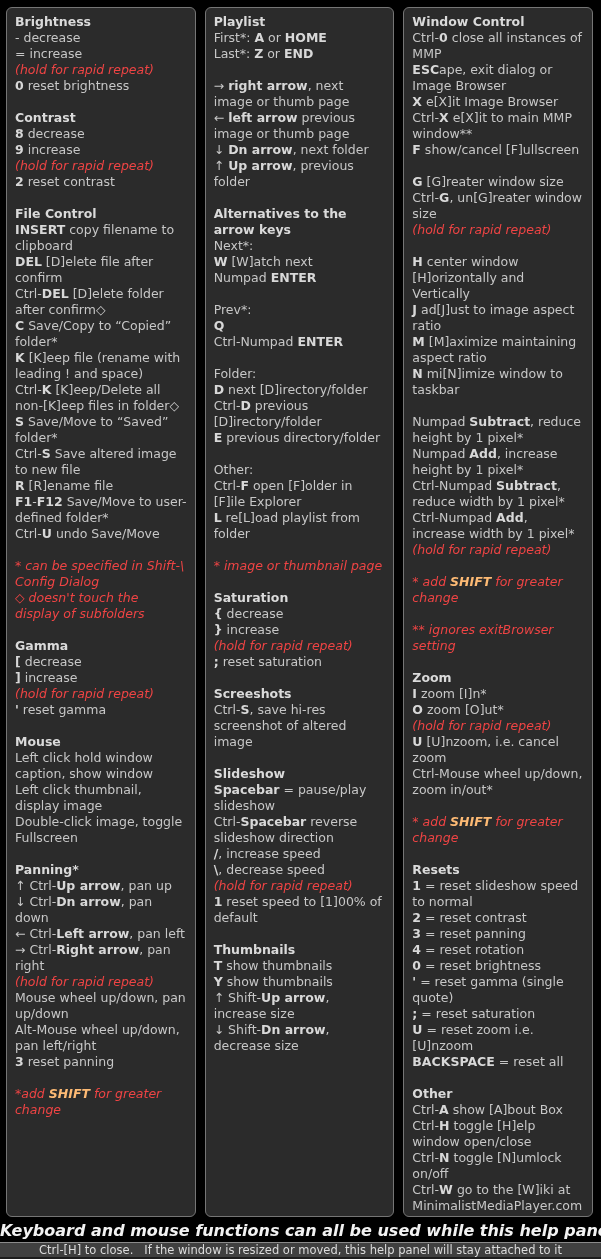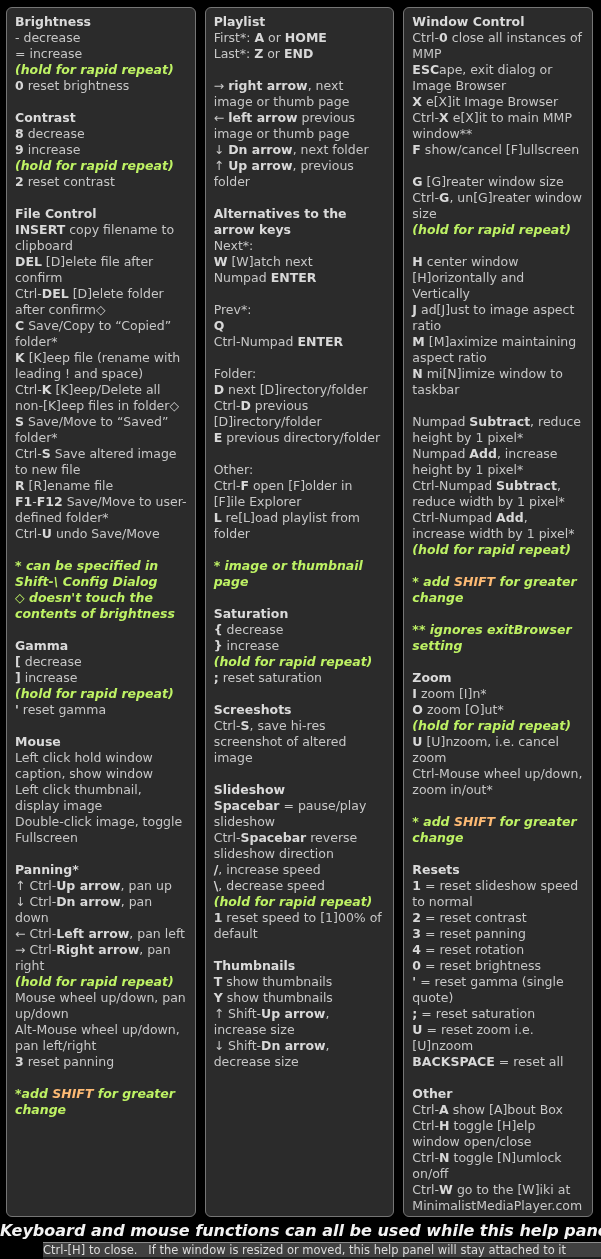--- a/index.html
+++ b/index.html
@@ -28,44 +28,43 @@
     color: #c7c7c7;
     font-size: 12.5px;
     line-height: 16px;
   }
   .sec { margin-bottom: 16px; }
   .sec:last-child { margin-bottom: 0; }
   .sec-title { font-weight: bold; color: #dadada; }
   .line { color: #c7c7c7; }
   .spacer { height: 16px; }
   .b  { font-weight: bold; color: #d8d8d8; }
-  .i  { font-style: italic; color: #bef264; font-weight: bold; }
+  .i  { font-style: italic; color: #ef4444; }
   .bi { font-style: italic; font-weight: bold; color: #fdba74; }
   .banner {
     height: 22px;
     background: #000;
     color: #f2f2f2;
     font-weight: bold;
     font-style: italic;
     font-size: 16px;
     line-height: 22px;
     text-align: center;
     white-space: nowrap;
   }
   .statusbar {
     height: 17px;
     background: #404040;
     border-top: 1px solid #8a8a8a;
     border-bottom: 2px solid #1d1d1d;
     color: #dcdcdc;
     font-size: 11.5px;
     line-height: 14px;
-    text-align: left;
+    text-align: center;
     white-space: pre;
-    margin-left: 43px;
   }
 </style>
 </head>
 <body>
 
 <div class="app">
 
   <div class="help-grid">
     <div class="panel">
         <div class="sec">
@@ -90,21 +89,21 @@
           <div class="line"><span class="b">C</span> Save/Copy to “Copied” folder*</div>
           <div class="line"><span class="b">K</span> [K]eep file (rename with leading ! and space)</div>
           <div class="line">Ctrl-<span class="b">K</span> [K]eep/Delete all non-[K]eep files in folder◇</div>
           <div class="line"><span class="b">S</span> Save/Move to “Saved” folder*</div>
           <div class="line">Ctrl-<span class="b">S</span> Save altered image to new file</div>
           <div class="line"><span class="b">R</span> [R]ename file</div>
           <div class="line"><span class="b">F1</span>-<span class="b">F12</span> Save/Move to user-defined folder*</div>
           <div class="line">Ctrl-<span class="b">U</span> undo Save/Move</div>
           <div class="spacer"></div>
           <div class="line"><span class="i">* can be specified in Shift-\ Config Dialog</span></div>
-          <div class="line"><span class="i">◇ doesn't touch the contents of brightness</span></div>
+          <div class="line"><span class="i">◇ doesn't touch the display of subfolders</span></div>
         </div>
         <div class="sec">
           <div class="sec-title">Gamma</div>
           <div class="line"><span class="b">[</span> decrease</div>
           <div class="line"><span class="b">]</span> increase</div>
           <div class="line"><span class="i">(hold for rapid repeat)</span></div>
           <div class="line"><span class="b">'</span> reset gamma</div>
         </div>
         <div class="sec">
           <div class="sec-title">Mouse</div>

